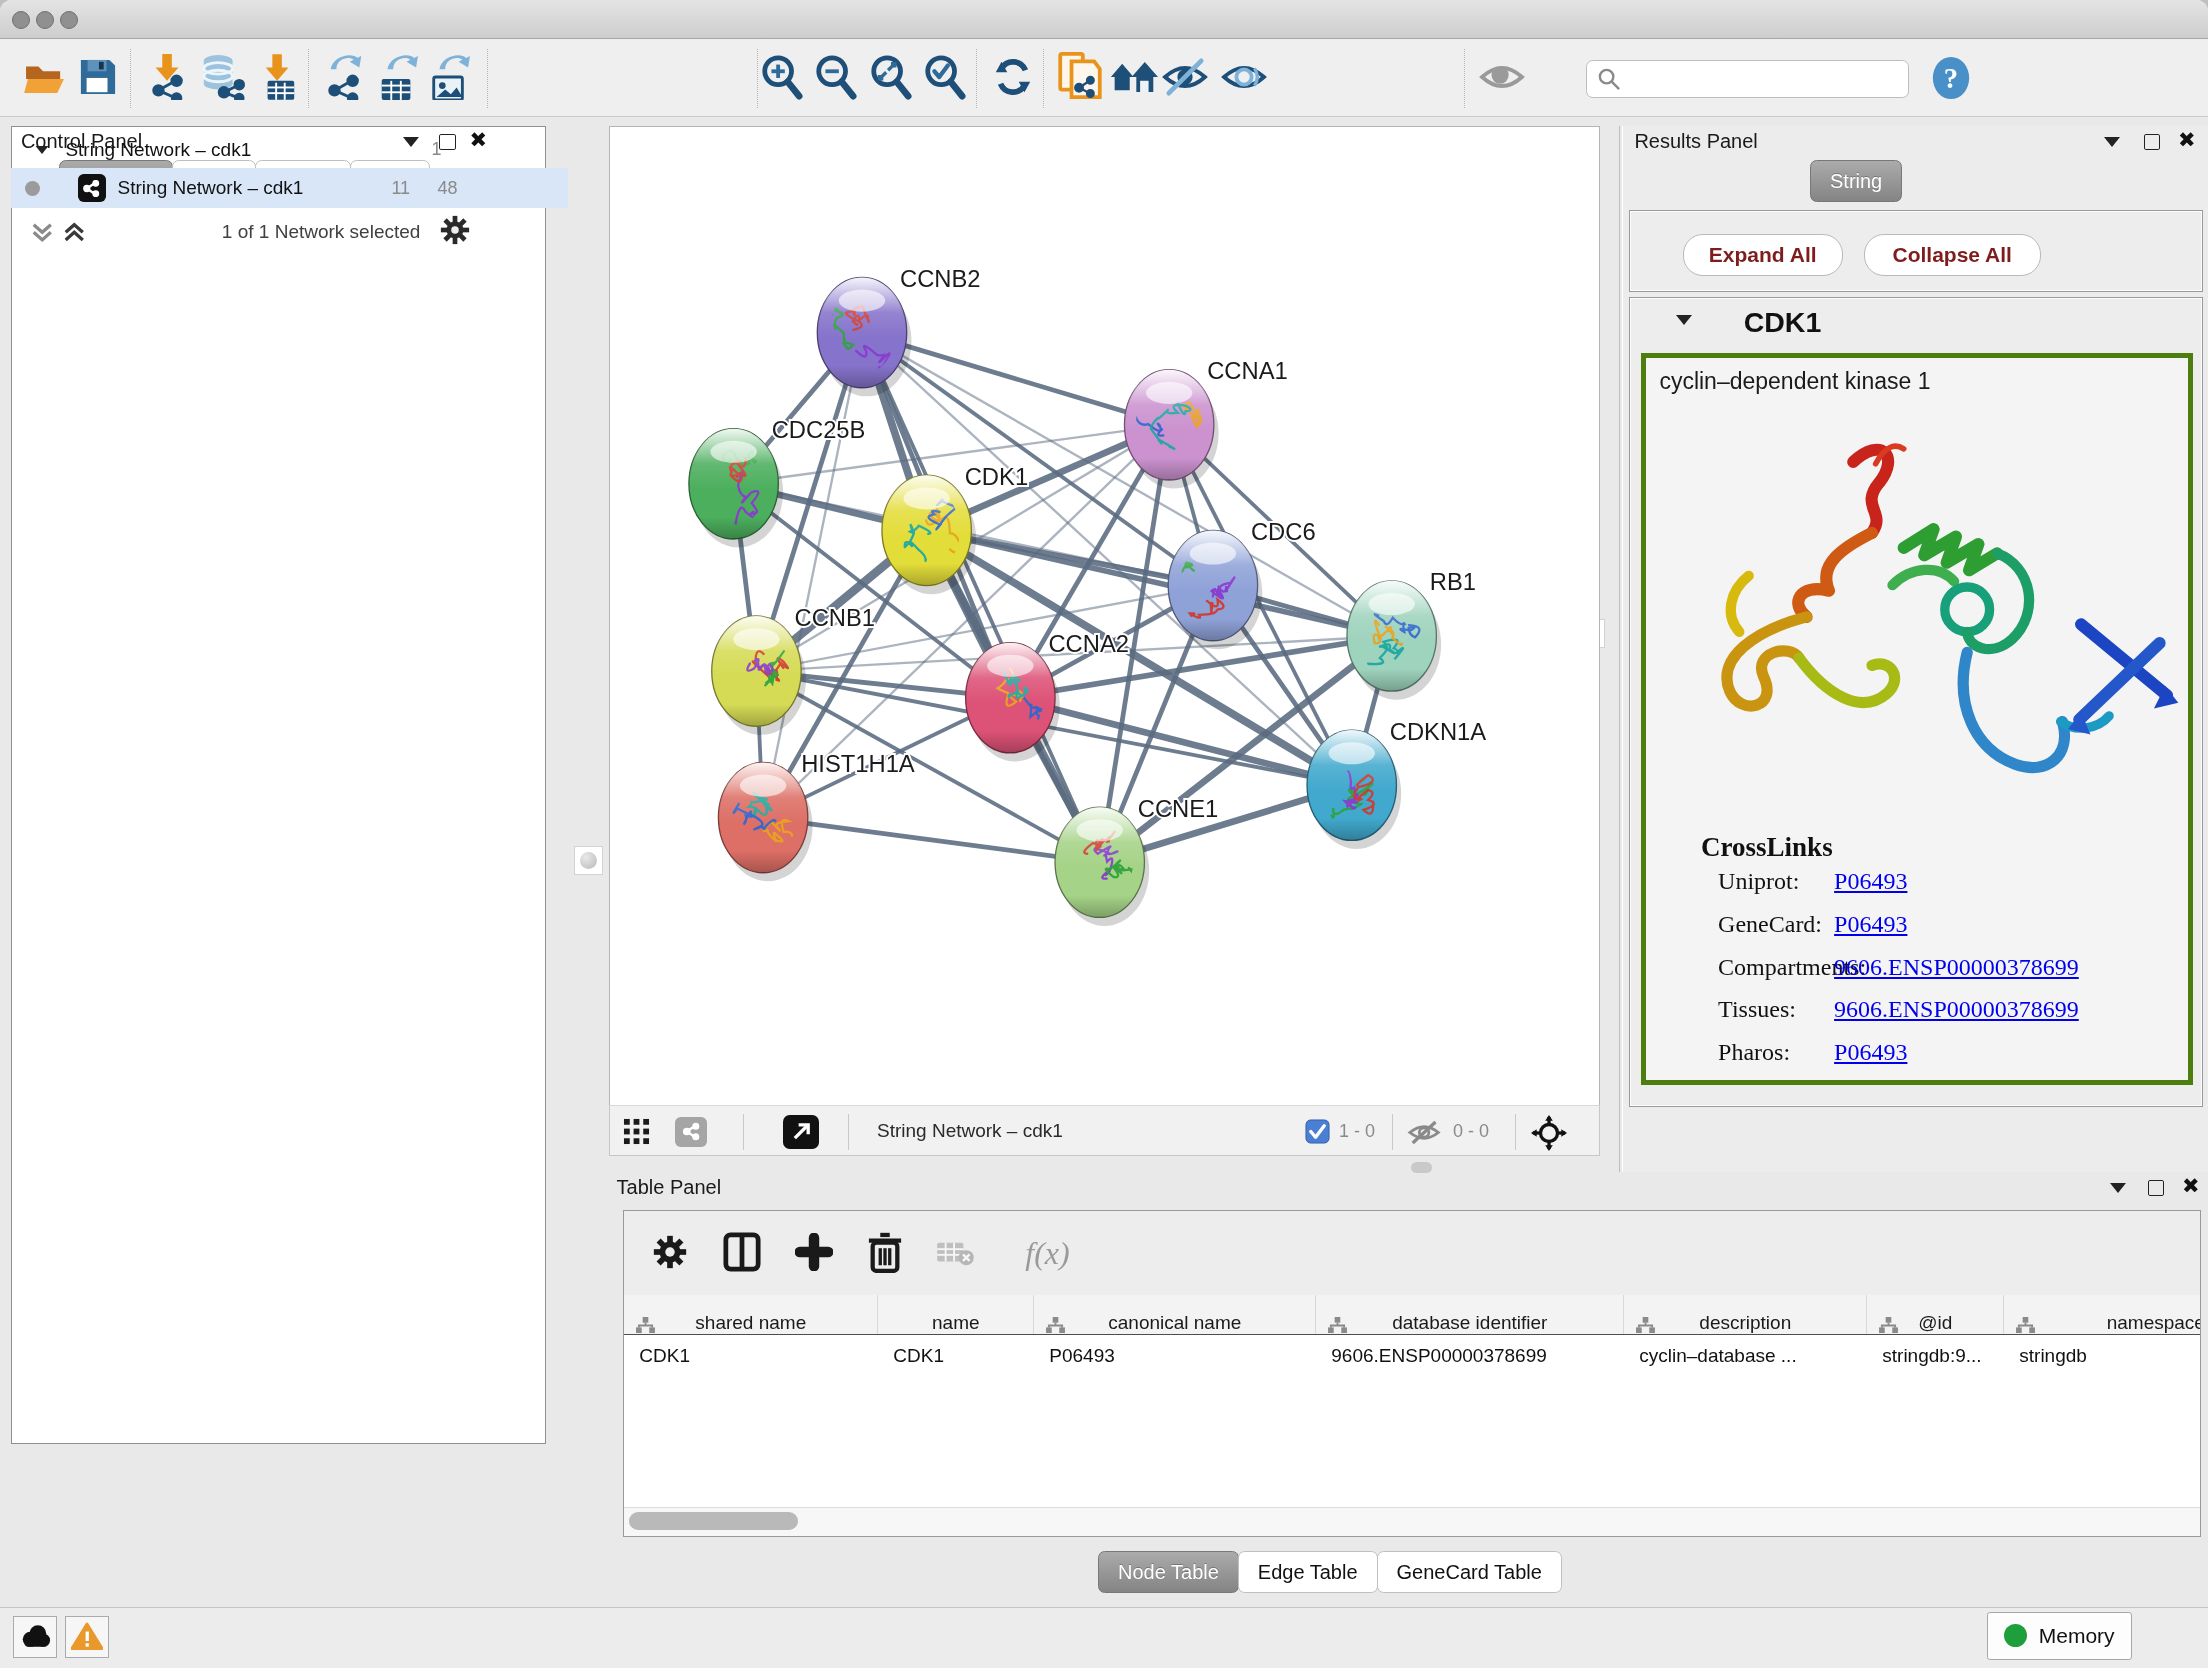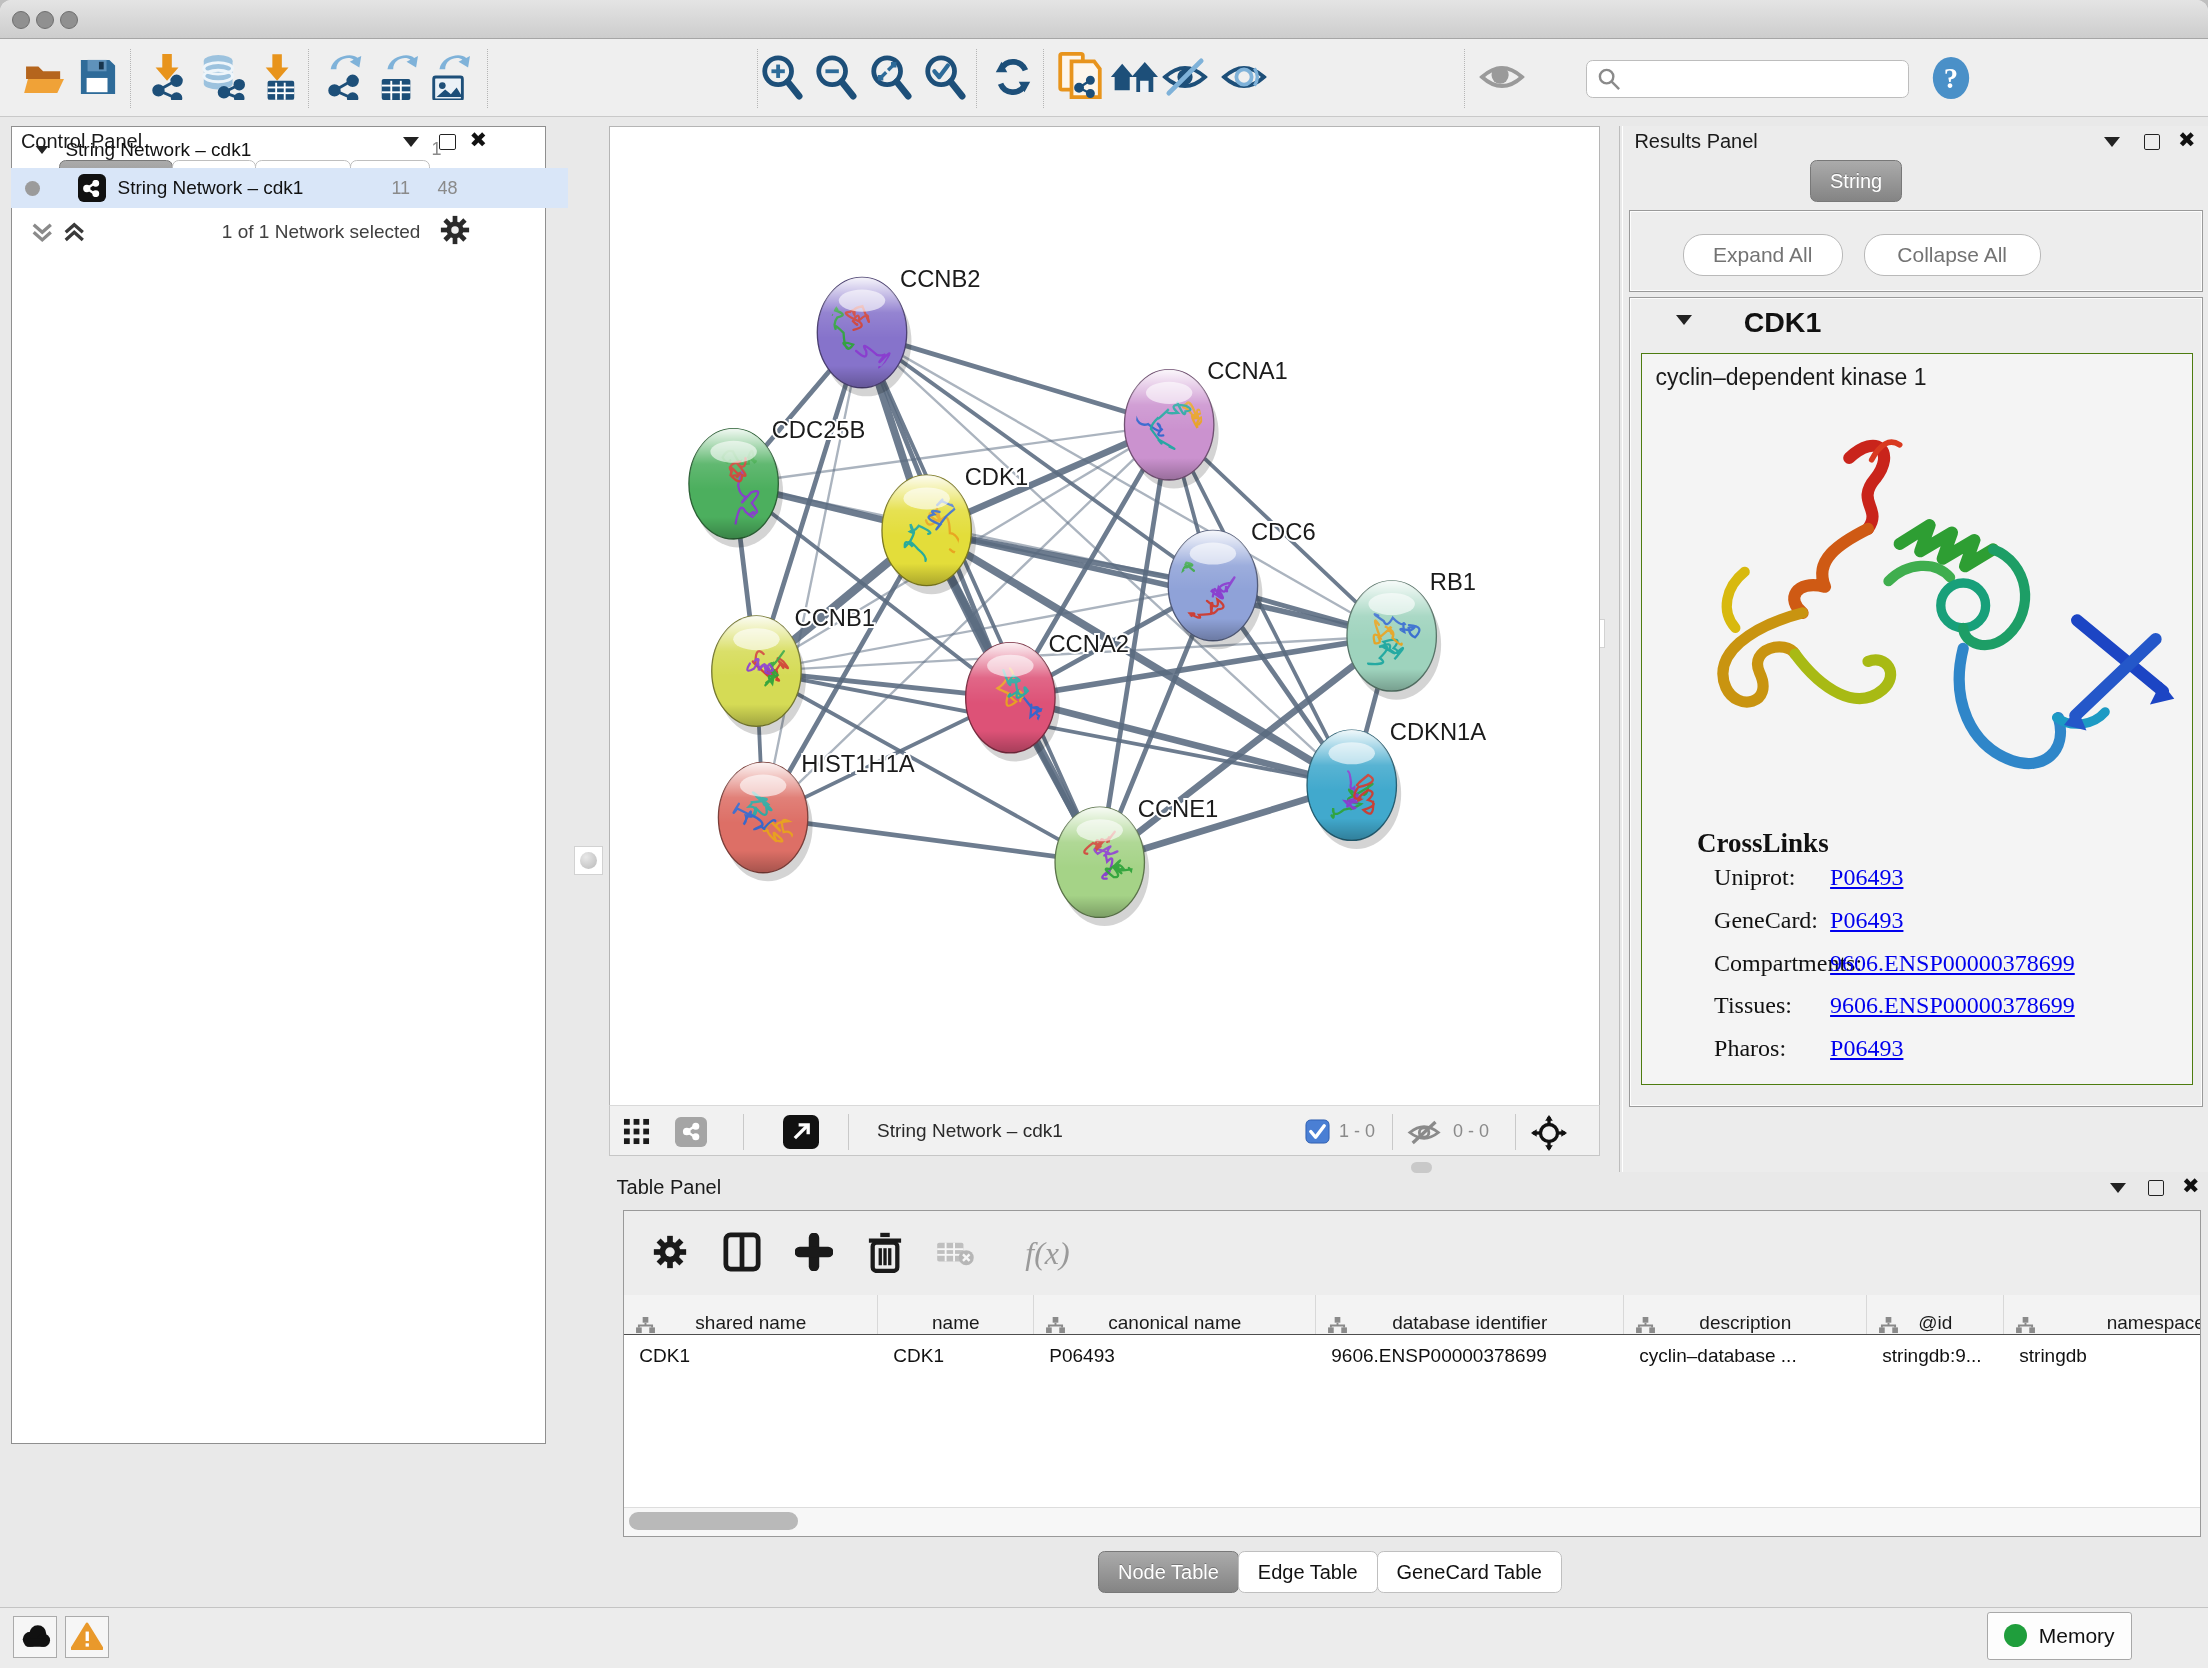--- a/index.html
+++ b/index.html
@@ -29,21 +29,21 @@
   .trow .num{position:absolute;color:#8a8a8a;font-size:18px;}
   .selrow{background:#d9e6f8;}
   .sharesq{width:28.5px;height:28.5px;border-radius:5.7px;background:#111;display:flex;align-items:center;justify-content:center;}
   
   .netbox{left:609px;top:126px;width:991px;height:980px;background:#fff;border:1px solid #b5b5b5;box-sizing:border-box;}
   .viewbar{left:609px;top:1105px;width:991px;height:51px;background:#f1f1f1;border:1px solid #c6c6c6;border-top:1px solid #d9d9d9;box-sizing:border-box;}
   .vsep{top:7.6px;height:36px;border-left:1px solid #c9c9c9;}
   .graytxt{color:#8a8a8a;font-size:18px;}
   
   .rbox{background:#ededed;border:1px solid #9a9a9a;box-shadow:inset 0 0 0 1px #fdfdfd;box-sizing:border-box;}
-  .btn{background:#fff;border:1px solid #b9b9b9;border-radius:20px;font-size:21px;color:#737373;display:flex;align-items:center;justify-content:center;}
+  .btn{background:#fff;border:1px solid #b9b9b9;border-radius:20px;font-size:21px;color:#7f1d1d;display:flex;align-items:center;justify-content:center;font-weight:bold;}
   .serif{font-family:"Liberation Serif",serif;}
   .xl-row{position:absolute;left:0;width:100%;height:43px;}
   .xl-label{position:absolute;left:72px;font-size:24px;color:#111;}
   .xl-link{position:absolute;left:188px;font-size:24px;color:#0000ee;text-decoration:underline;}
   
   .tablebox{left:623px;top:1210px;width:1578px;height:327px;background:#fff;border:1px solid #999;box-sizing:border-box;overflow:hidden;}
   .tp-toolbar{position:absolute;left:0;top:0;width:100%;height:84px;background:#ededed;display:flex;align-items:center;}
   .headrow{position:absolute;left:0;top:84px;width:100%;height:40px;background:#f3f3f3;border-bottom:1.9px solid #4d4d4d;display:flex;overflow:hidden;box-sizing:border-box;}
   .hcell{height:100%;display:flex;align-items:flex-end;justify-content:center;gap:9.5px;border-right:1px solid #d8d8d8;box-sizing:border-box;flex:none;font-size:19px;color:#1a1a1a;position:relative;}
   .hcell .hicon{position:absolute;left:11.4px;}
@@ -673,21 +673,21 @@
     </div>
     <div class="abs rbox" style="left:5.7px;top:84px;width:574px;height:82px">
       <div class="abs btn" style="left:53px;top:23px;width:158px;height:40px">Expand All</div>
       <div class="abs btn" style="left:234px;top:23px;width:175px;height:40px">Collapse All</div>
     </div>
     <div class="abs rbox" style="left:5.7px;top:171px;width:574px;height:810px">
       <div class="abs" style="left:46px;top:17px">
           <div class="tri-down"></div>
         </div>
       <div class="abs" style="left:114px;top:7.6px;font-size:28.5px;font-weight:bold;color:#111">CDK1</div>
-      <div class="abs" style="left:11.4px;top:55px;width:552px;height:732px;background:#f4f4f4;border:1px solid #4d7c0f;box-sizing:border-box">
+      <div class="abs" style="left:11.4px;top:55px;width:552px;height:732px;background:#f4f4f4;border:5px solid #4d7c0f;box-sizing:border-box">
         <div class="abs" style="left:13.3px;top:9.5px;font-size:23px;color:#1a1a1a">cyclin–dependent kinase 1</div>
         <svg class="abs" style="left:13.3px;top:46px" width="523" height="409" viewBox="0 0 560 430">
           <g fill="none" stroke-linecap="round" stroke-linejoin="round">
             <path d="M208,58 C238,30 258,52 236,80 C214,106 244,112 228,134" stroke="#c9241b" stroke-width="13"></path>
             <path d="M232,60 q14,-26 30,-16" stroke="#d93a20" stroke-width="6"></path>
             <path d="M228,134 C196,150 170,168 182,196 C150,188 140,210 158,224" stroke="#cf5a14" stroke-width="13"></path>
             <path d="M96,180 C76,196 70,222 86,240" stroke="#d8b90e" stroke-width="11"></path>
             <path d="M158,224 C104,238 60,268 76,304 C88,330 128,322 112,288 C100,262 140,252 150,268" stroke="#c99410" stroke-width="12"></path>
             <path d="M150,268 C178,306 216,330 244,306 C262,290 248,268 228,276" stroke="#a8ba14" stroke-width="12"></path>
             <path d="M262,150 L294,130 L284,158 L318,138 L308,166 L342,146 L332,174 L362,156" stroke="#2e9e33" stroke-width="13"></path>

